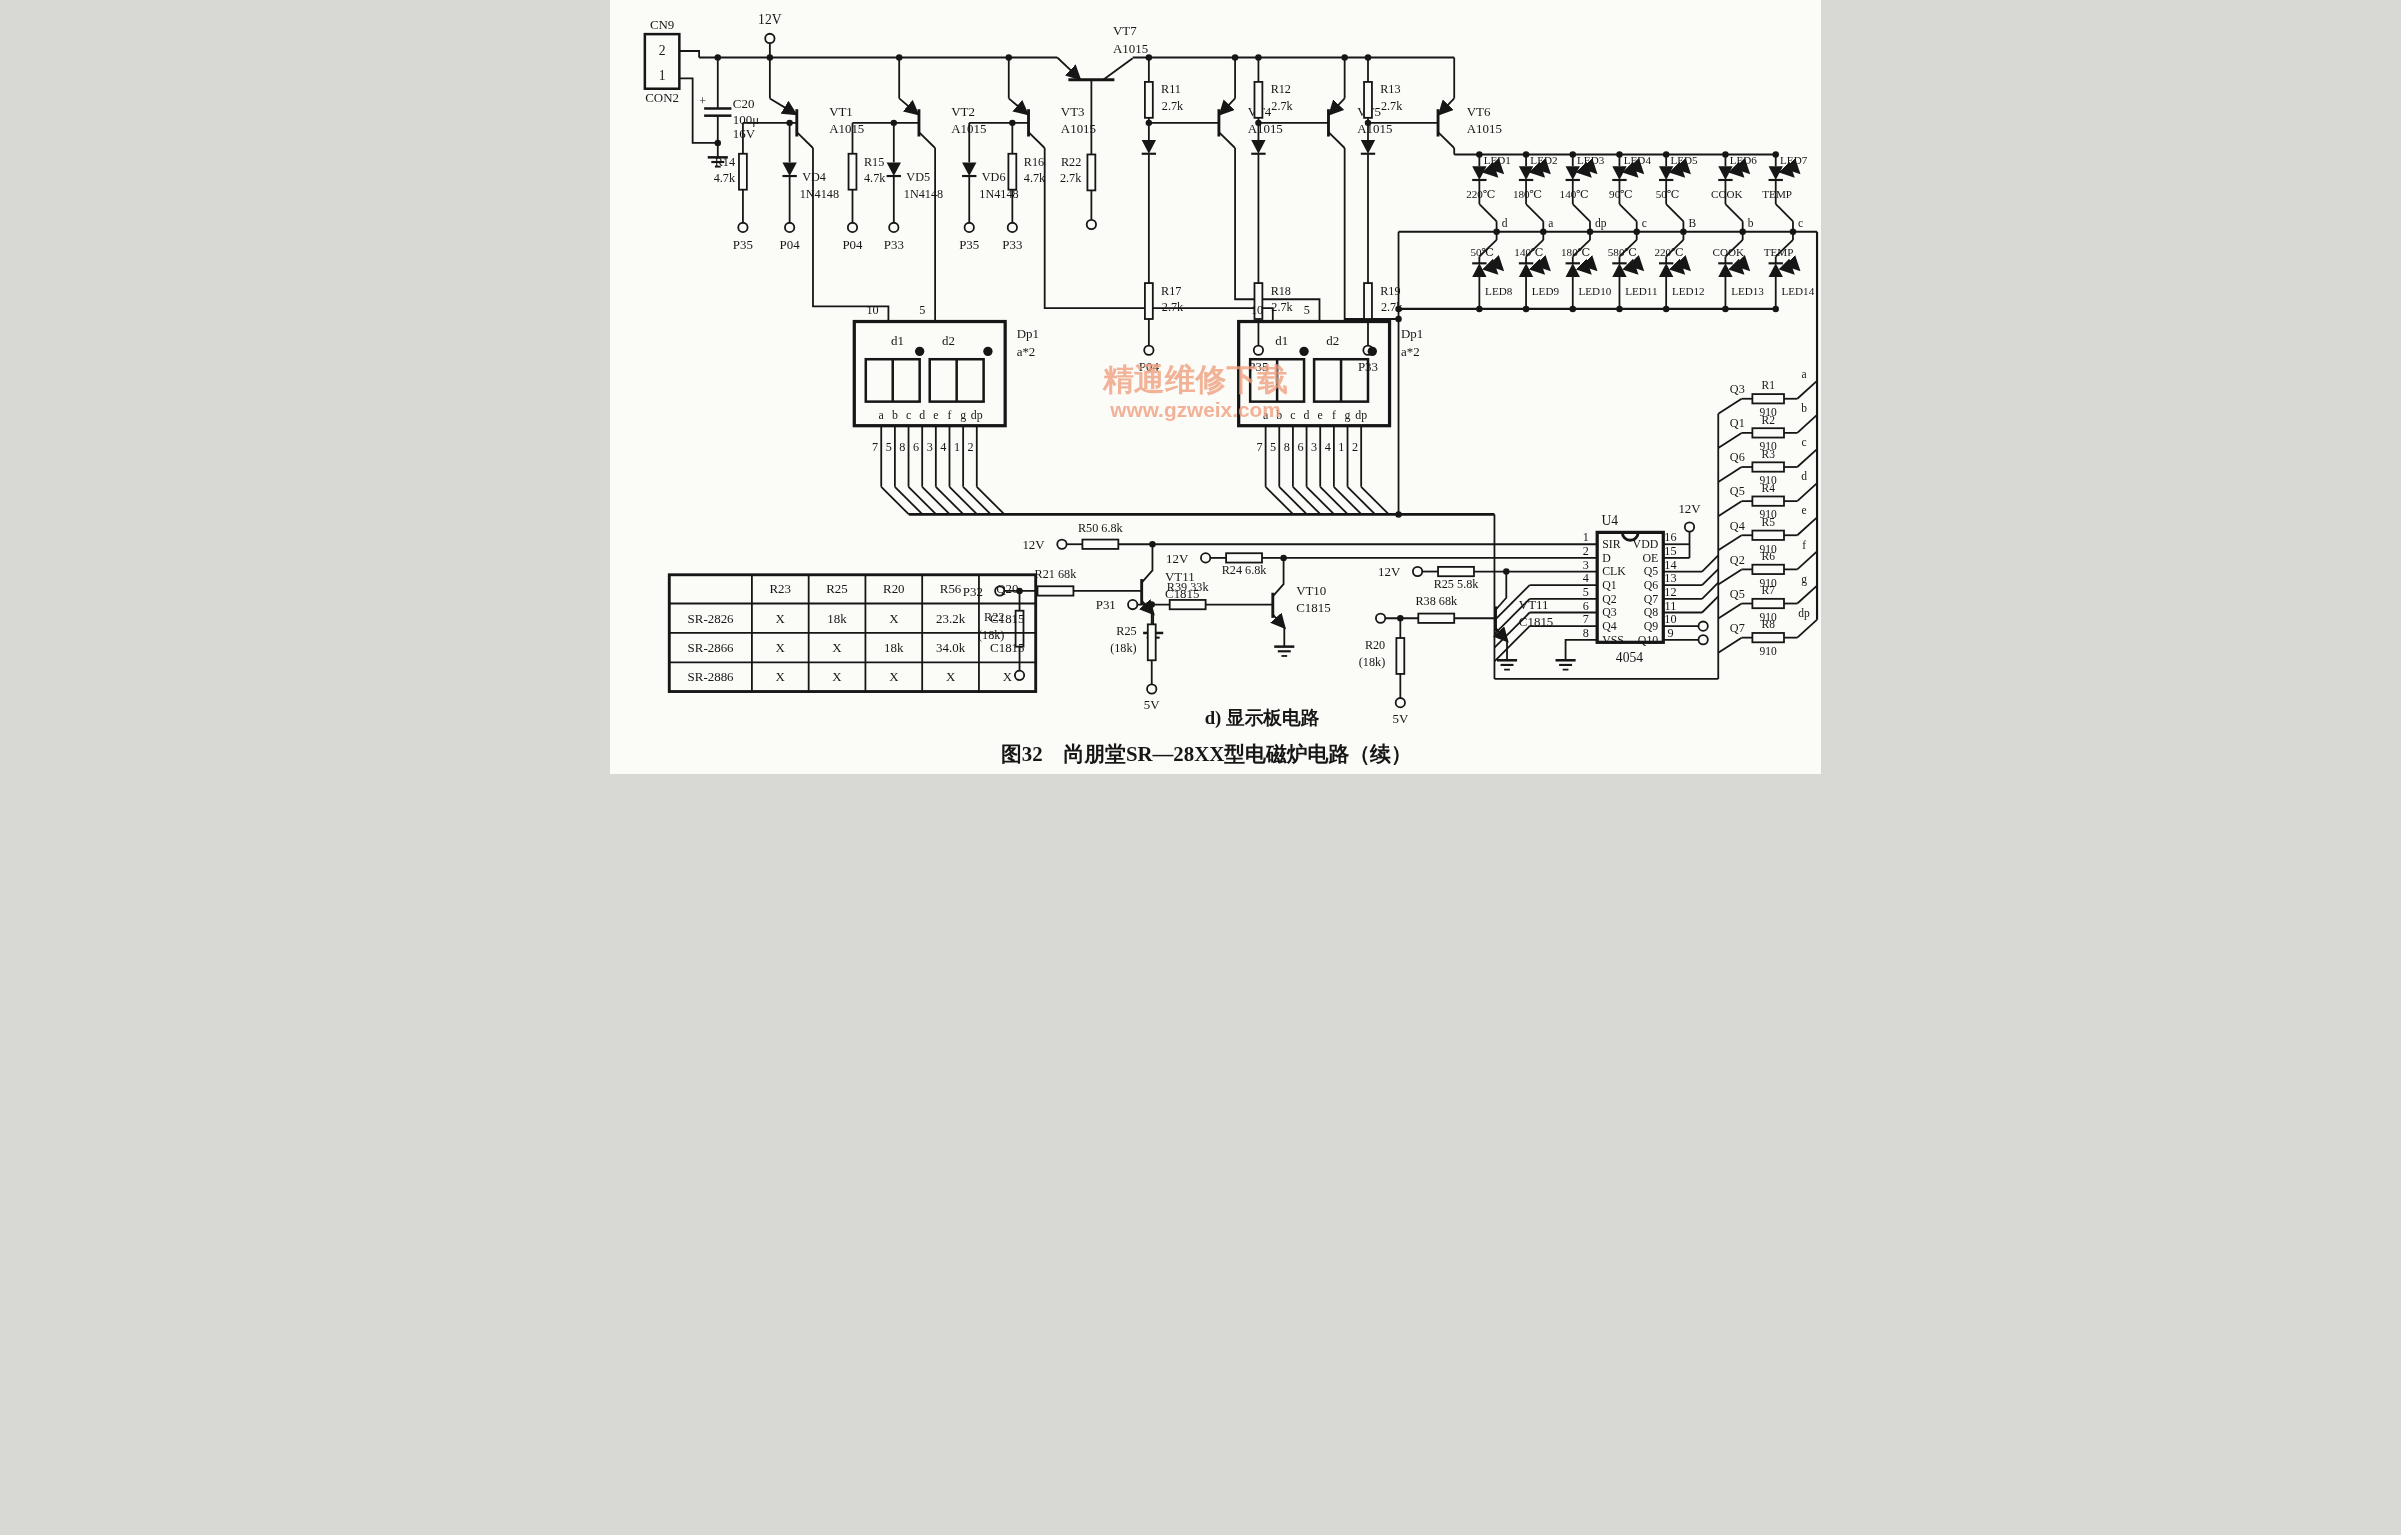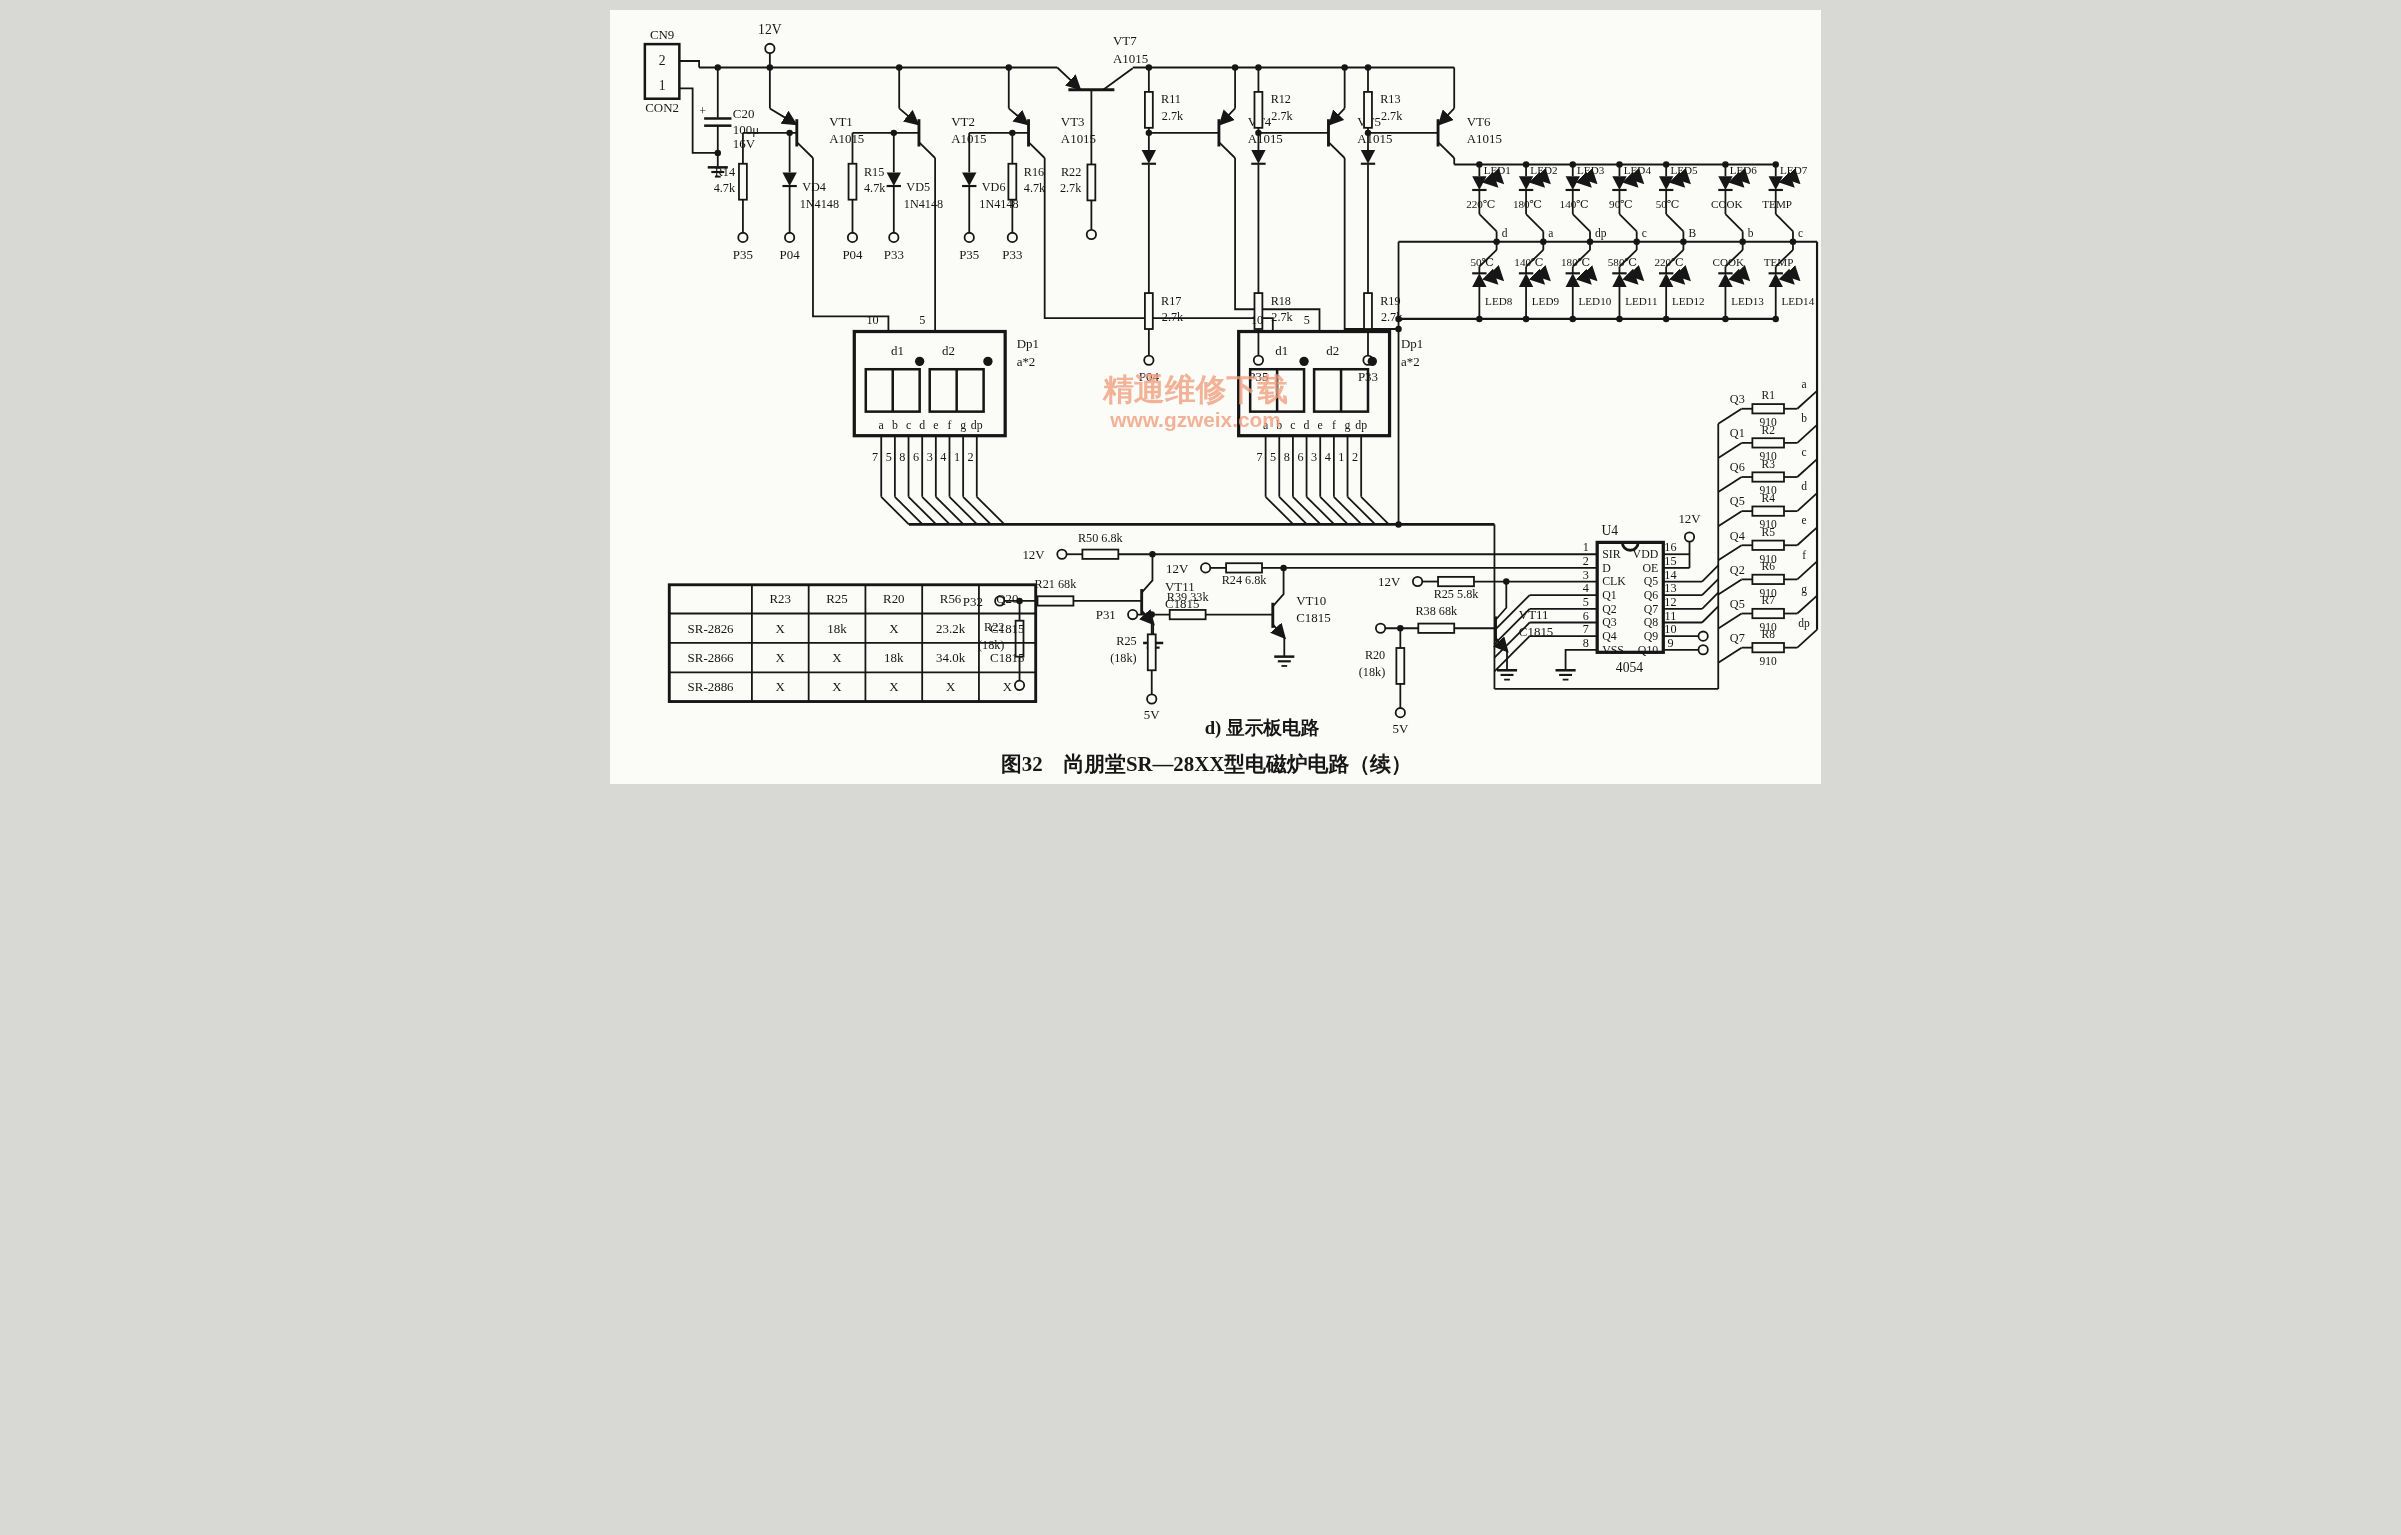--- a/index.html
+++ b/index.html
@@ -1,16 +1,16 @@
 <!DOCTYPE html>
 <html style="font-size:11.4px"><head>
 <meta charset="utf-8">
 <style>
   html,body{margin:0;padding:0;background:#d8d8d4;}
-  .page{width:100%;max-width:1211px;margin:10px auto;padding-left:30px;}
+  .page{width:100%;max-width:1211px;margin:0 auto;padding-left:30px;}
   svg{display:block;width:100%;height:auto;background:#fbfbf8;}
   text{font-family:"Liberation Serif","DejaVu Serif",serif;fill:#161616;}
   .wm{font-weight:bold;fill:#f0a080;opacity:.8;font-family:"Liberation Sans","DejaVu Sans",sans-serif;}
   .cap{font-weight:bold;}
 </style>
 </head>
 <body>
 
 <div class="page">
 <svg viewBox="0 0 3371 2155" xmlns="http://www.w3.org/2000/svg">

